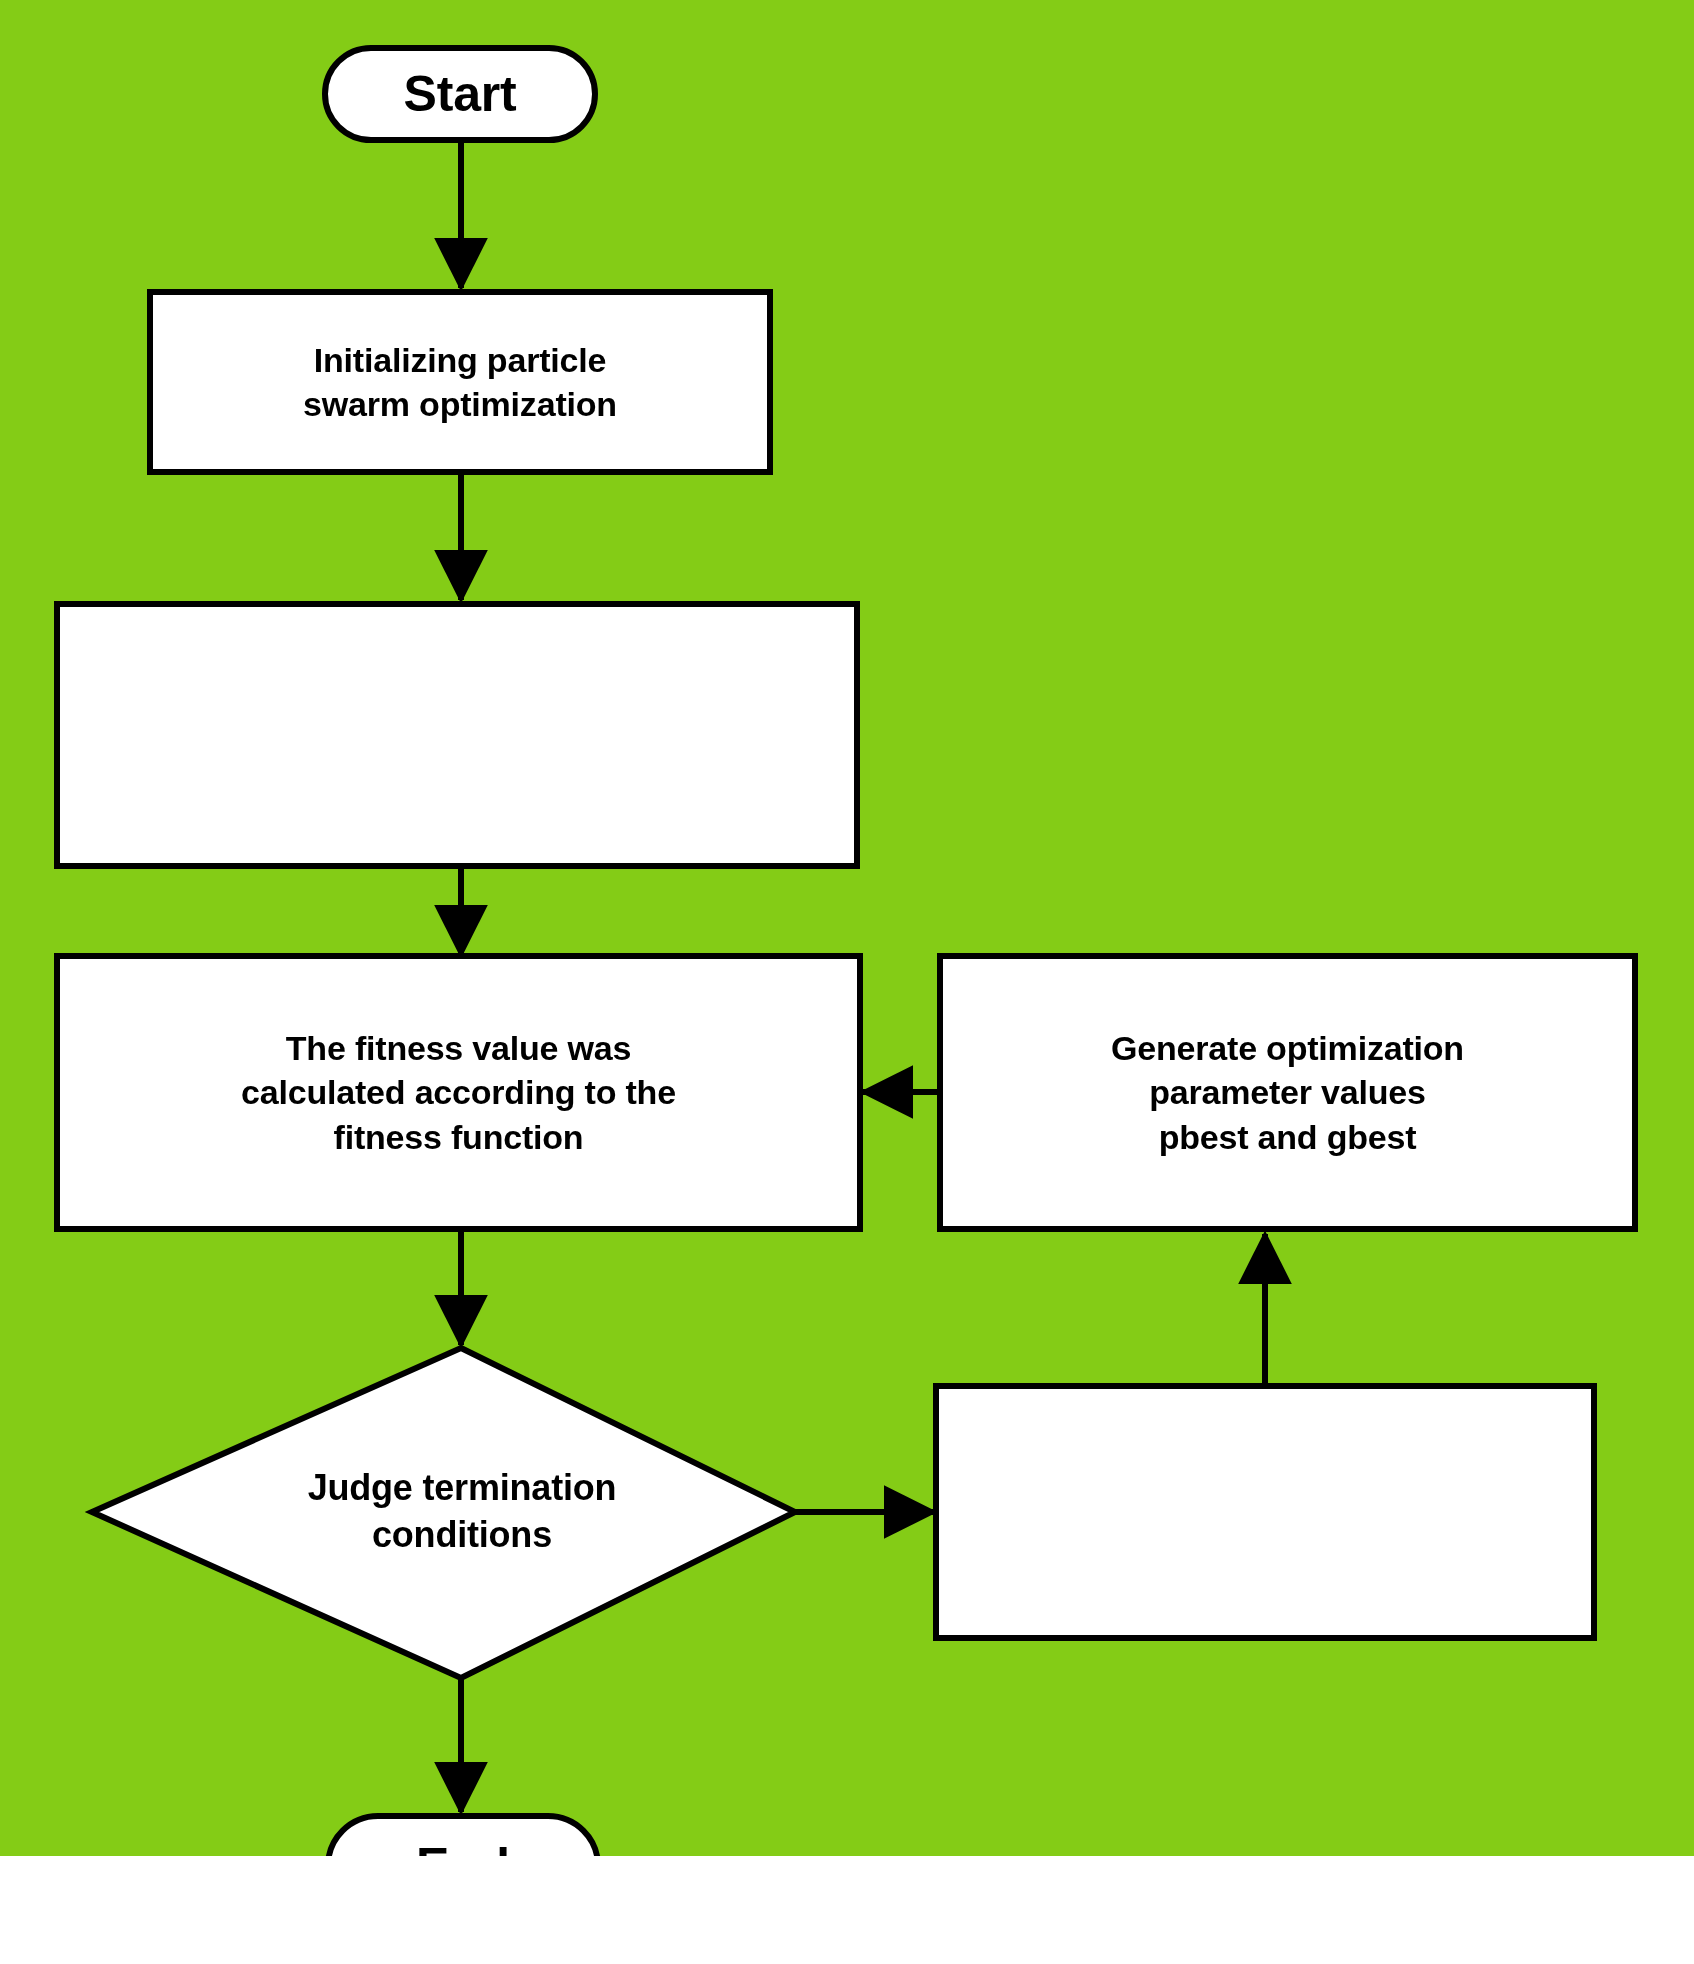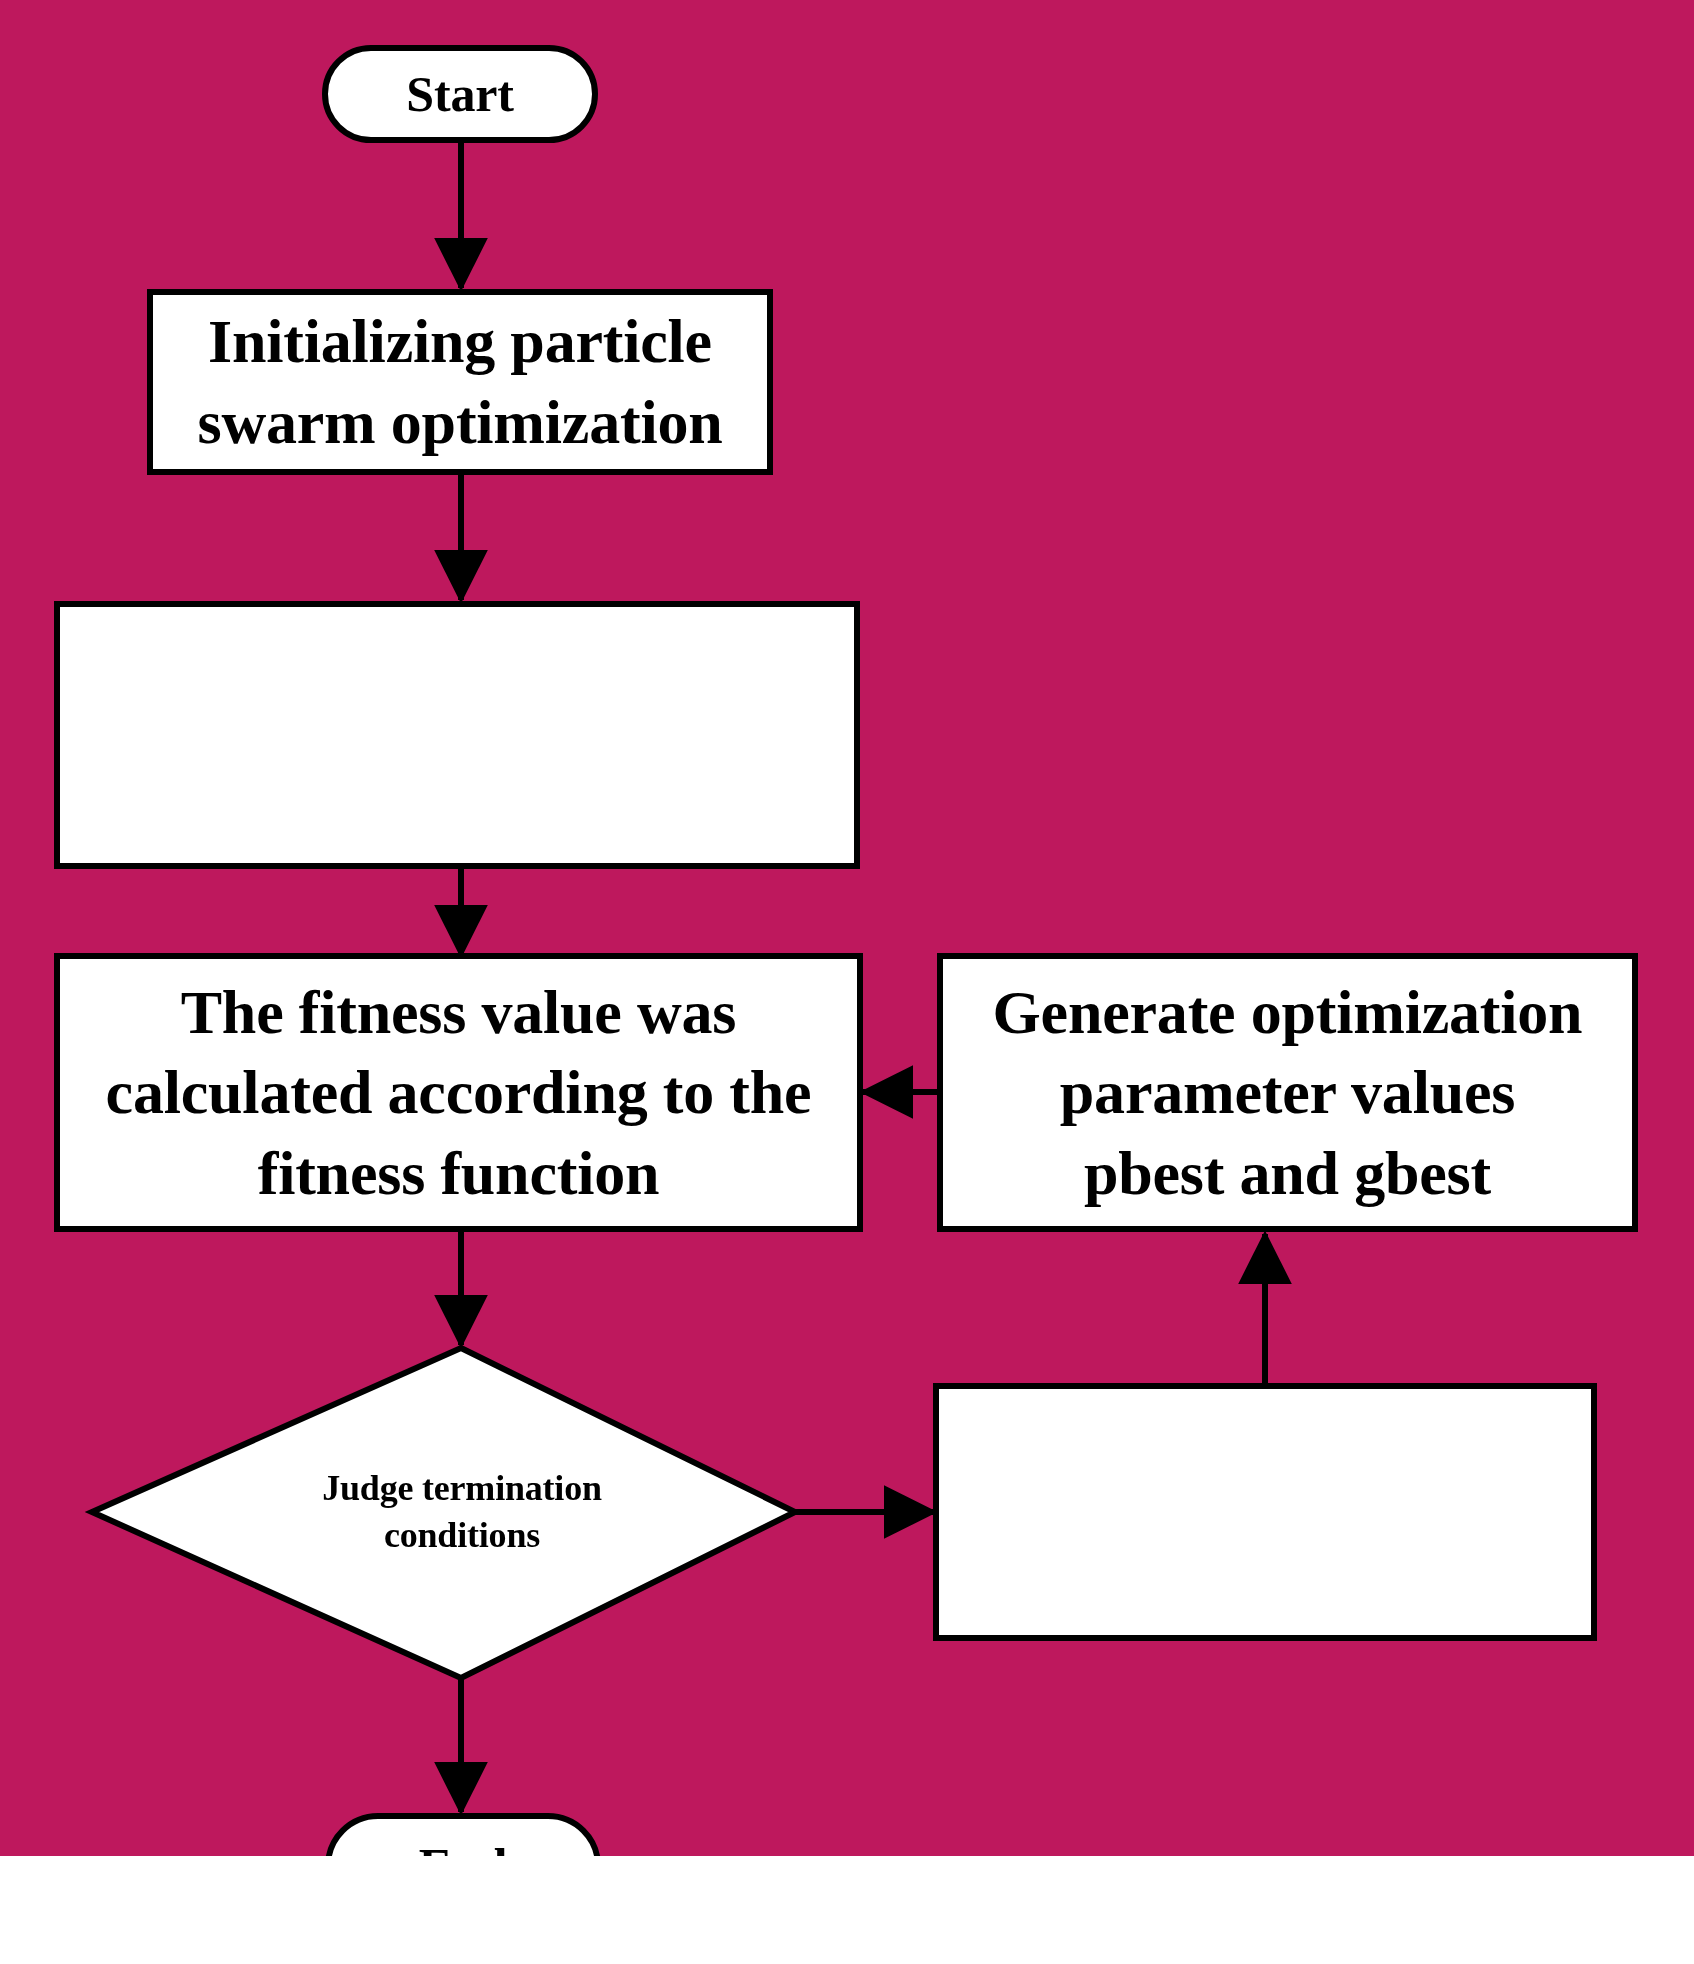--- a/index.html
+++ b/index.html
@@ -5,22 +5,22 @@
 <style>
   html, body {
     margin: 0;
     padding: 0;
     background: #ffffff;
   }
   #canvas {
     position: relative;
     width: 1694px;
     height: 1856px;
-    background: #be185d;
-    font-family: Liberation Serif, serif;
+    background: #84cc16;
+    font-family: Liberation Sans, sans-serif;
     overflow: hidden;
   }
   
   #shapes {
     position: absolute;
     left: 0;
     top: 0;
     width: 1694px;
     height: 1964px;
   }
@@ -32,21 +32,21 @@
     justify-content: center;
     text-align: center;
     font-weight: bold;
     color: #000000;
     letter-spacing: -0.2px;
     line-height: 1.30;
     white-space: pre-line;
     pointer-events: none;
   }
   .terminal-label { font-size: 50px; }
-  .process-label  { font-size: 62px; }
+  .process-label  { font-size: 34px; }
   .decision-label { font-size: 36px; }
 </style>
 </head>
 <body>
 
 <div id="canvas">
 
   <svg id="shapes" viewBox="0 0 1694 1964">
     <defs>
       <marker id="arrowhead" markerWidth="9" markerHeight="9" refX="8.4" refY="4.5" orient="auto" markerUnits="strokeWidth">

